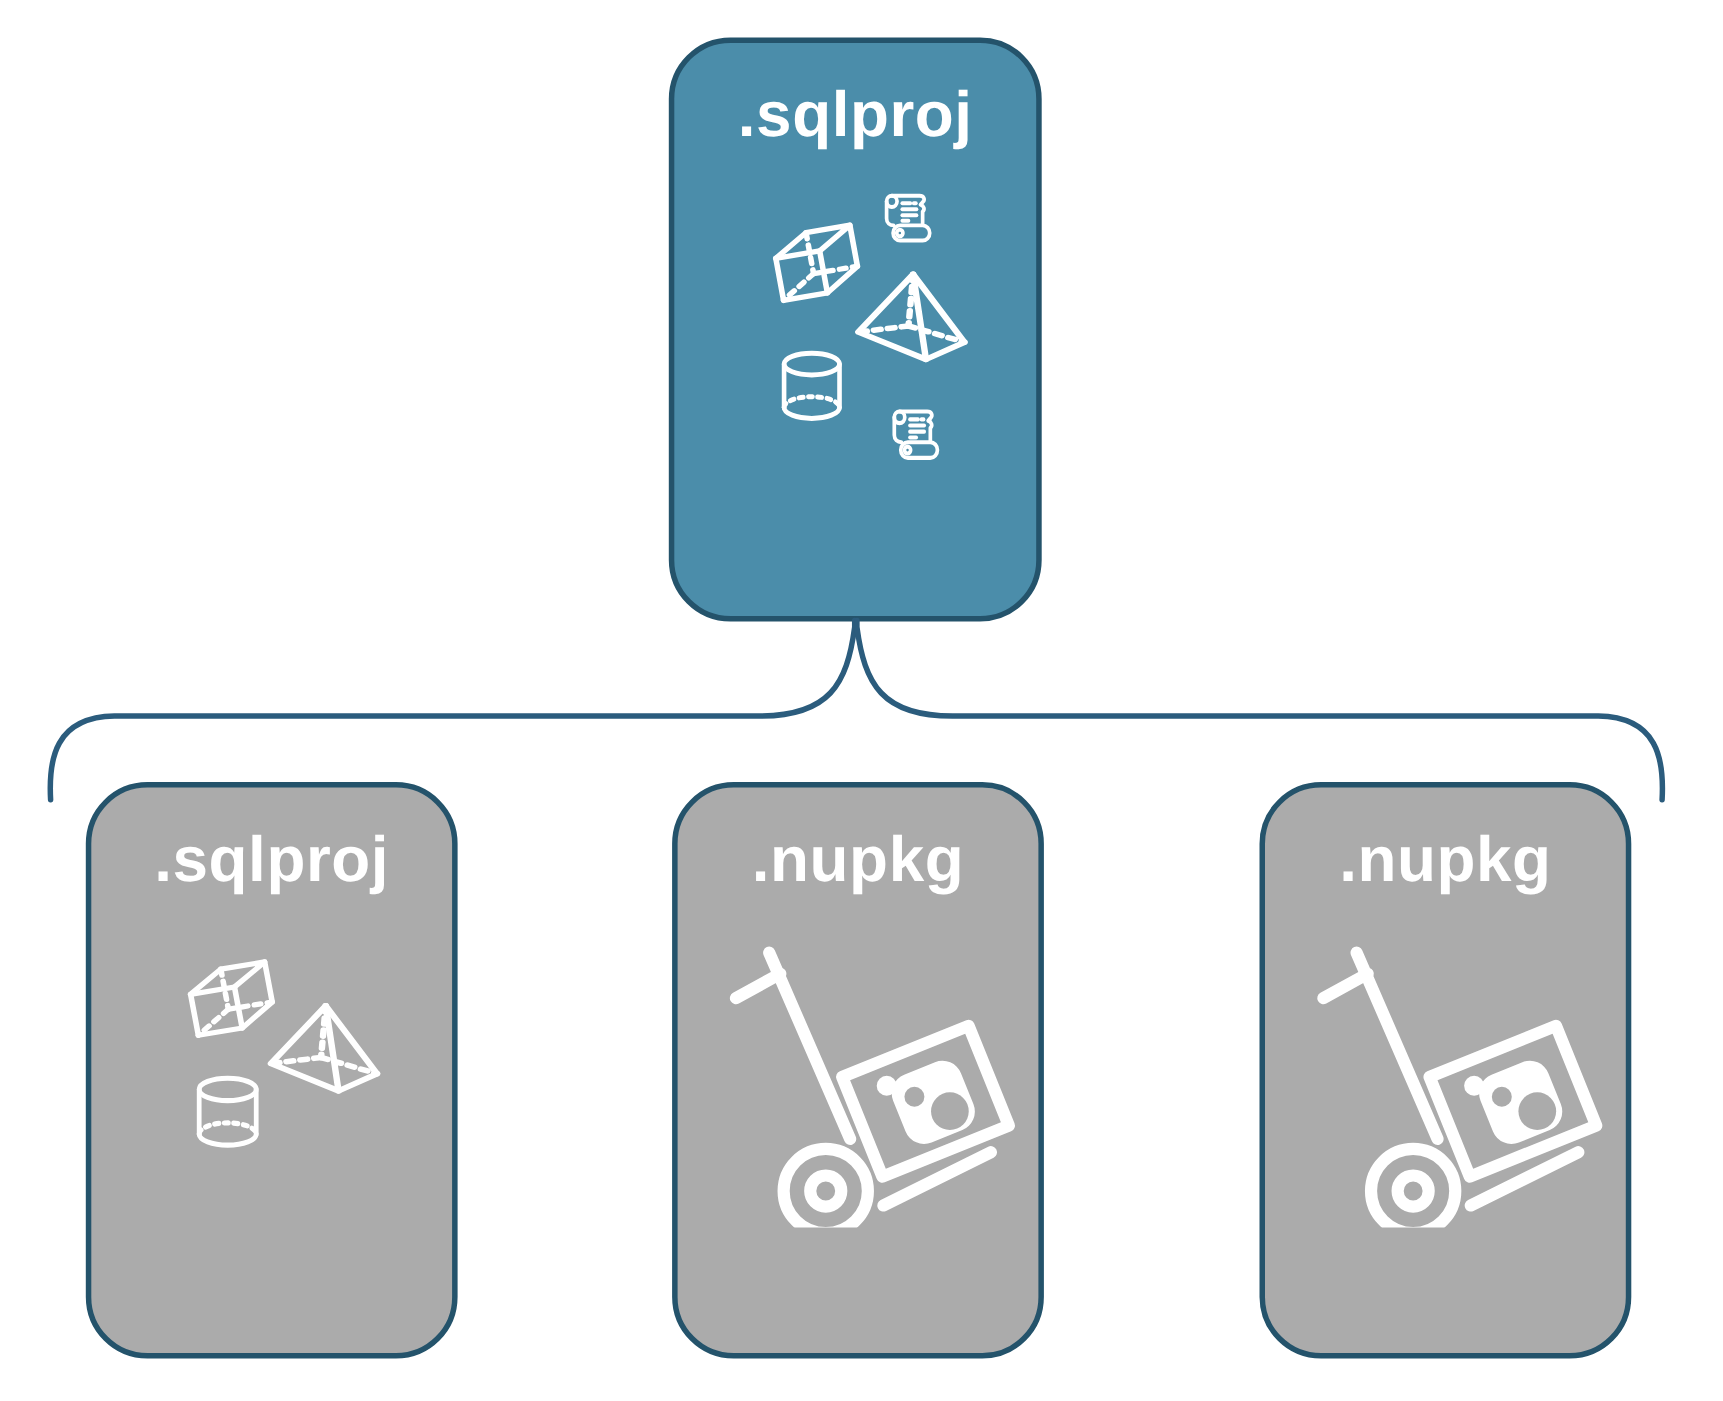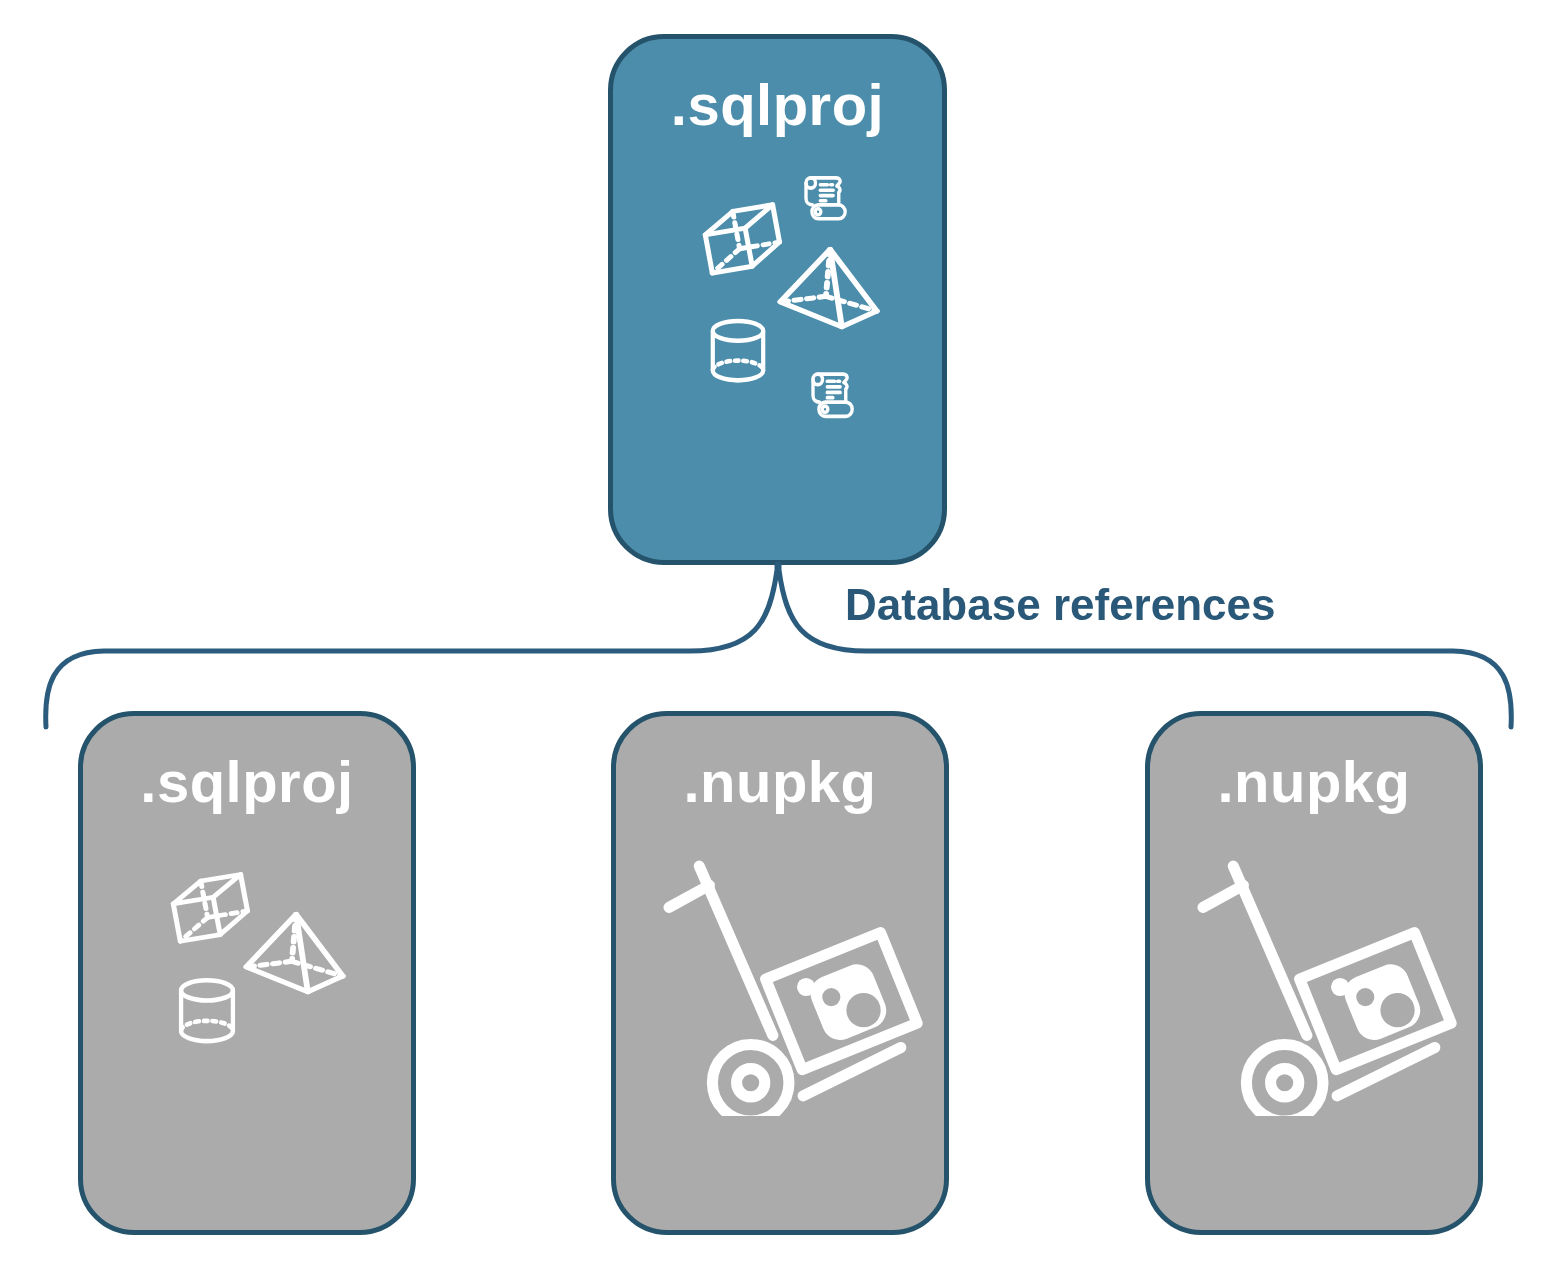--- a/index.html
+++ b/index.html
@@ -160,21 +160,20 @@
         </g>
       </svg>
     </span>
   </div>
 
   <svg class="overlay" viewBox="0 0 1566 1274">
     <path class="brace" d="M46 727 C44 690 50 652 104 651 L690 651 C754 651 770 622 777 570 L777 564"></path>
     <path class="brace" d="M1511 727 C1513 690 1507 652 1453 651 L866 651 C802 651 786 622 779 570 L779 564"></path>
   </svg>
 
-  <div class="connector-label">Database references</div>
 
   <div class="card card--child card--child1">
     <h2 class="card-title">.sqlproj</h2>
 
     <span class="icon ic-cube-c">
       <svg viewBox="0 0 100 100" preserveAspectRatio="none">
         <g class="stroke-icon" stroke-width="5.5" transform="rotate(-10 50 50)">
           <path d="M12 42 H56 V86 H12 Z"></path>
           <path d="M12 42 L46 21 H90 L56 42"></path>
           <path d="M90 21 V64 L56 86"></path>

